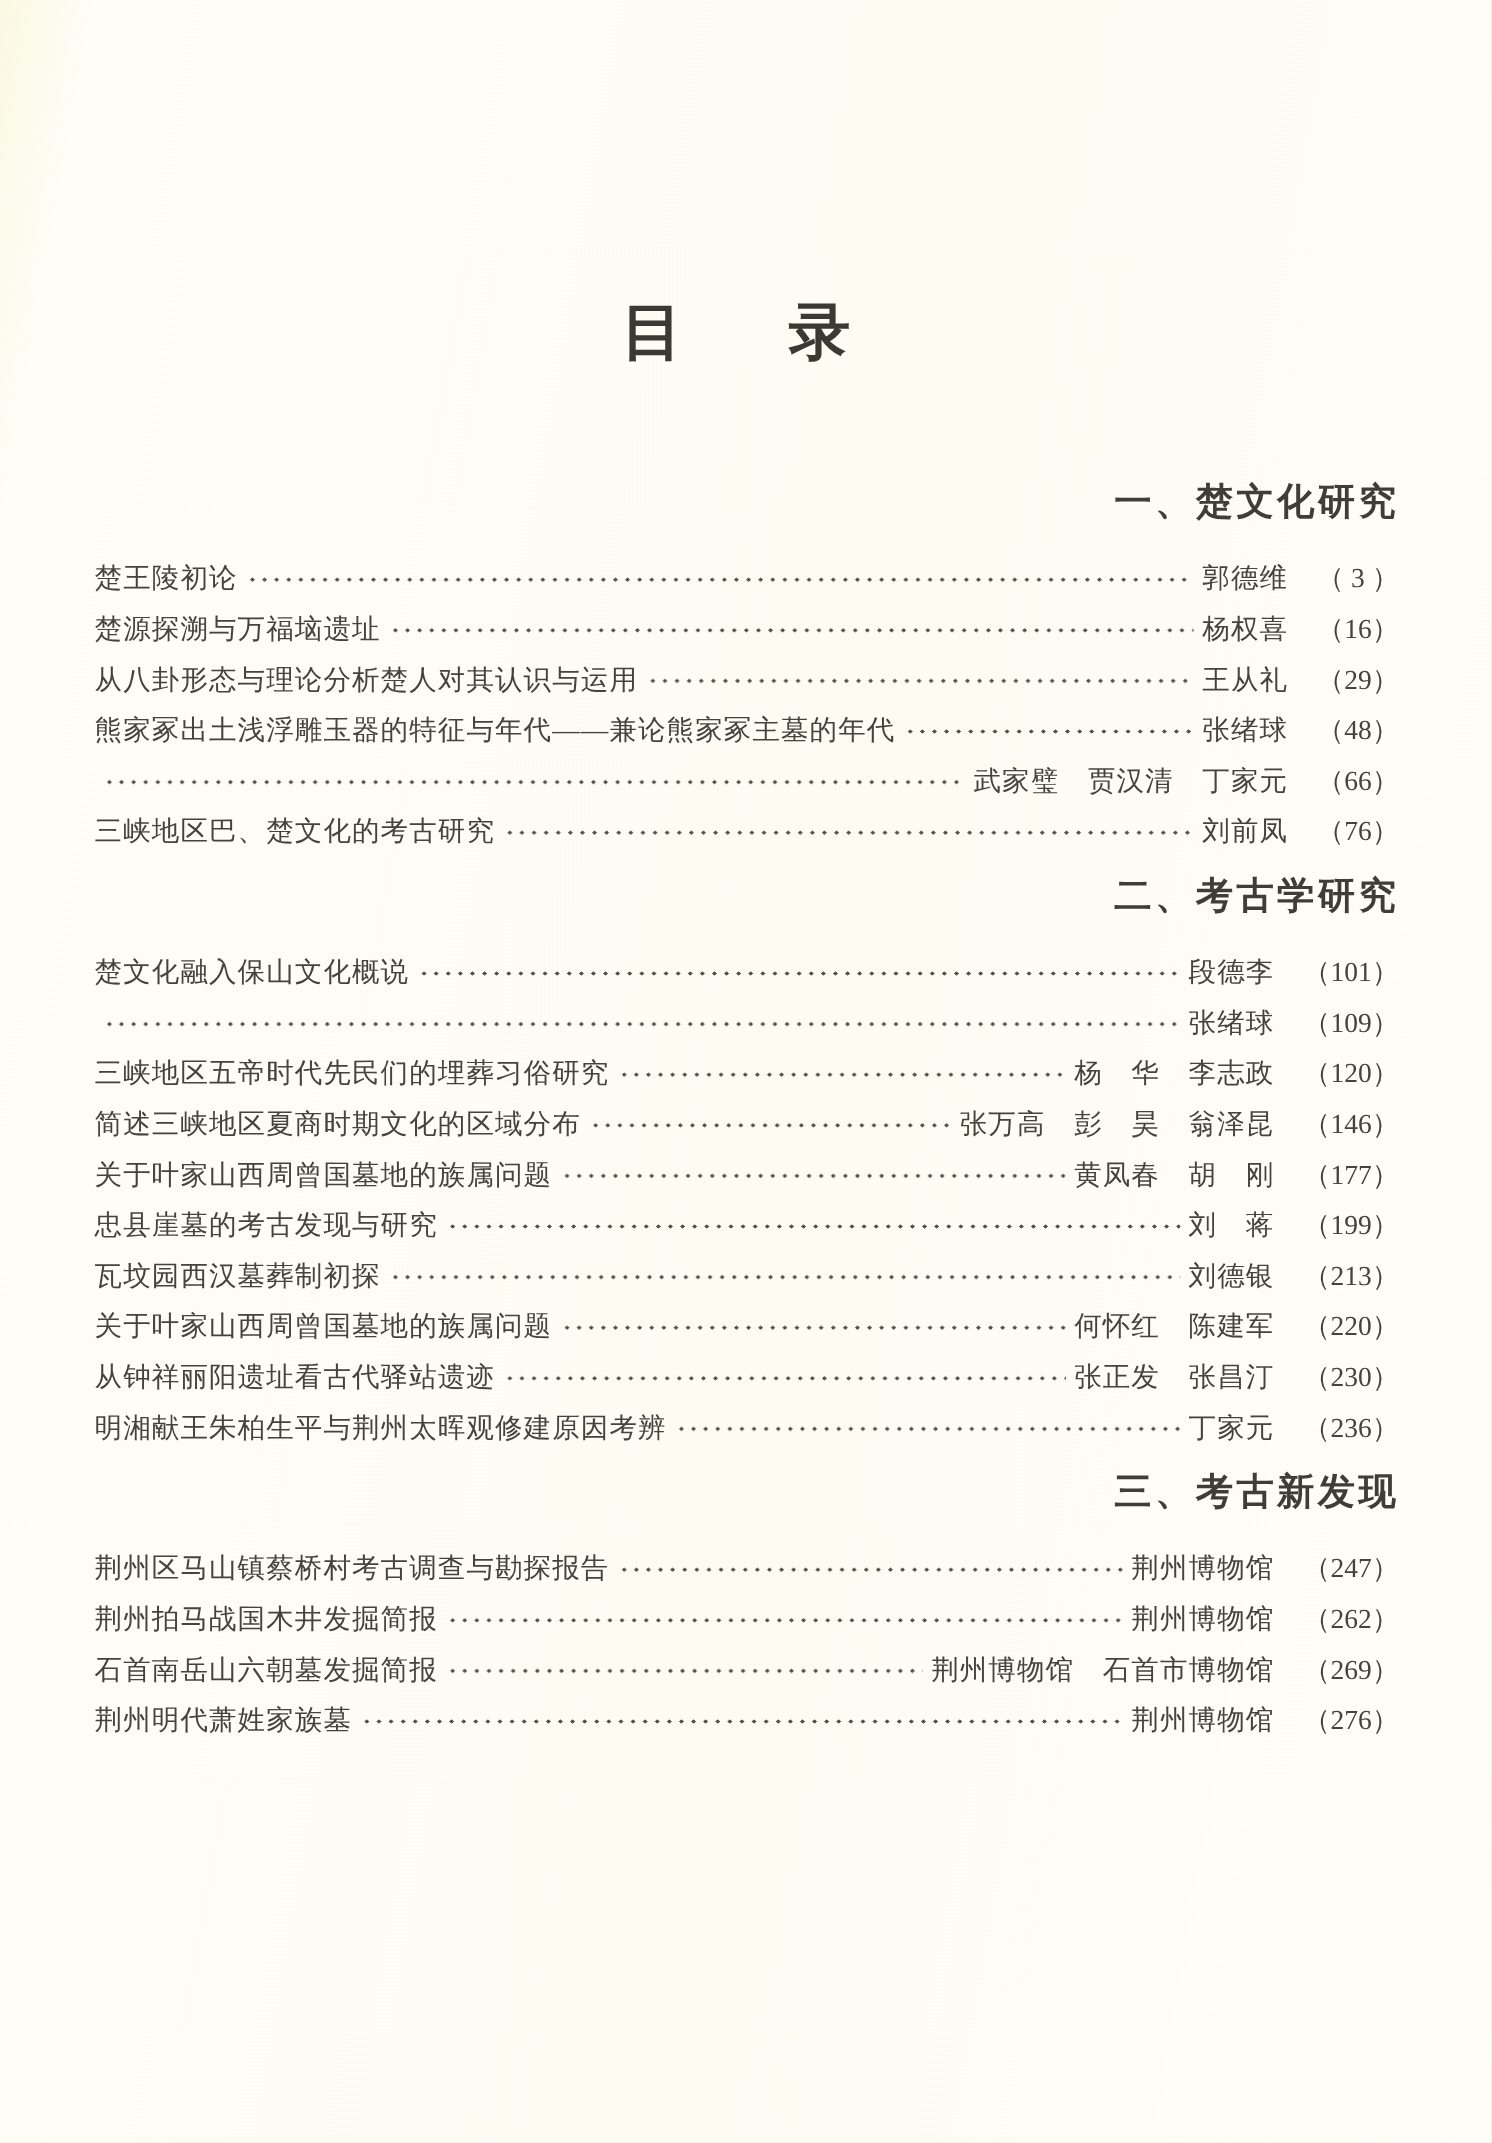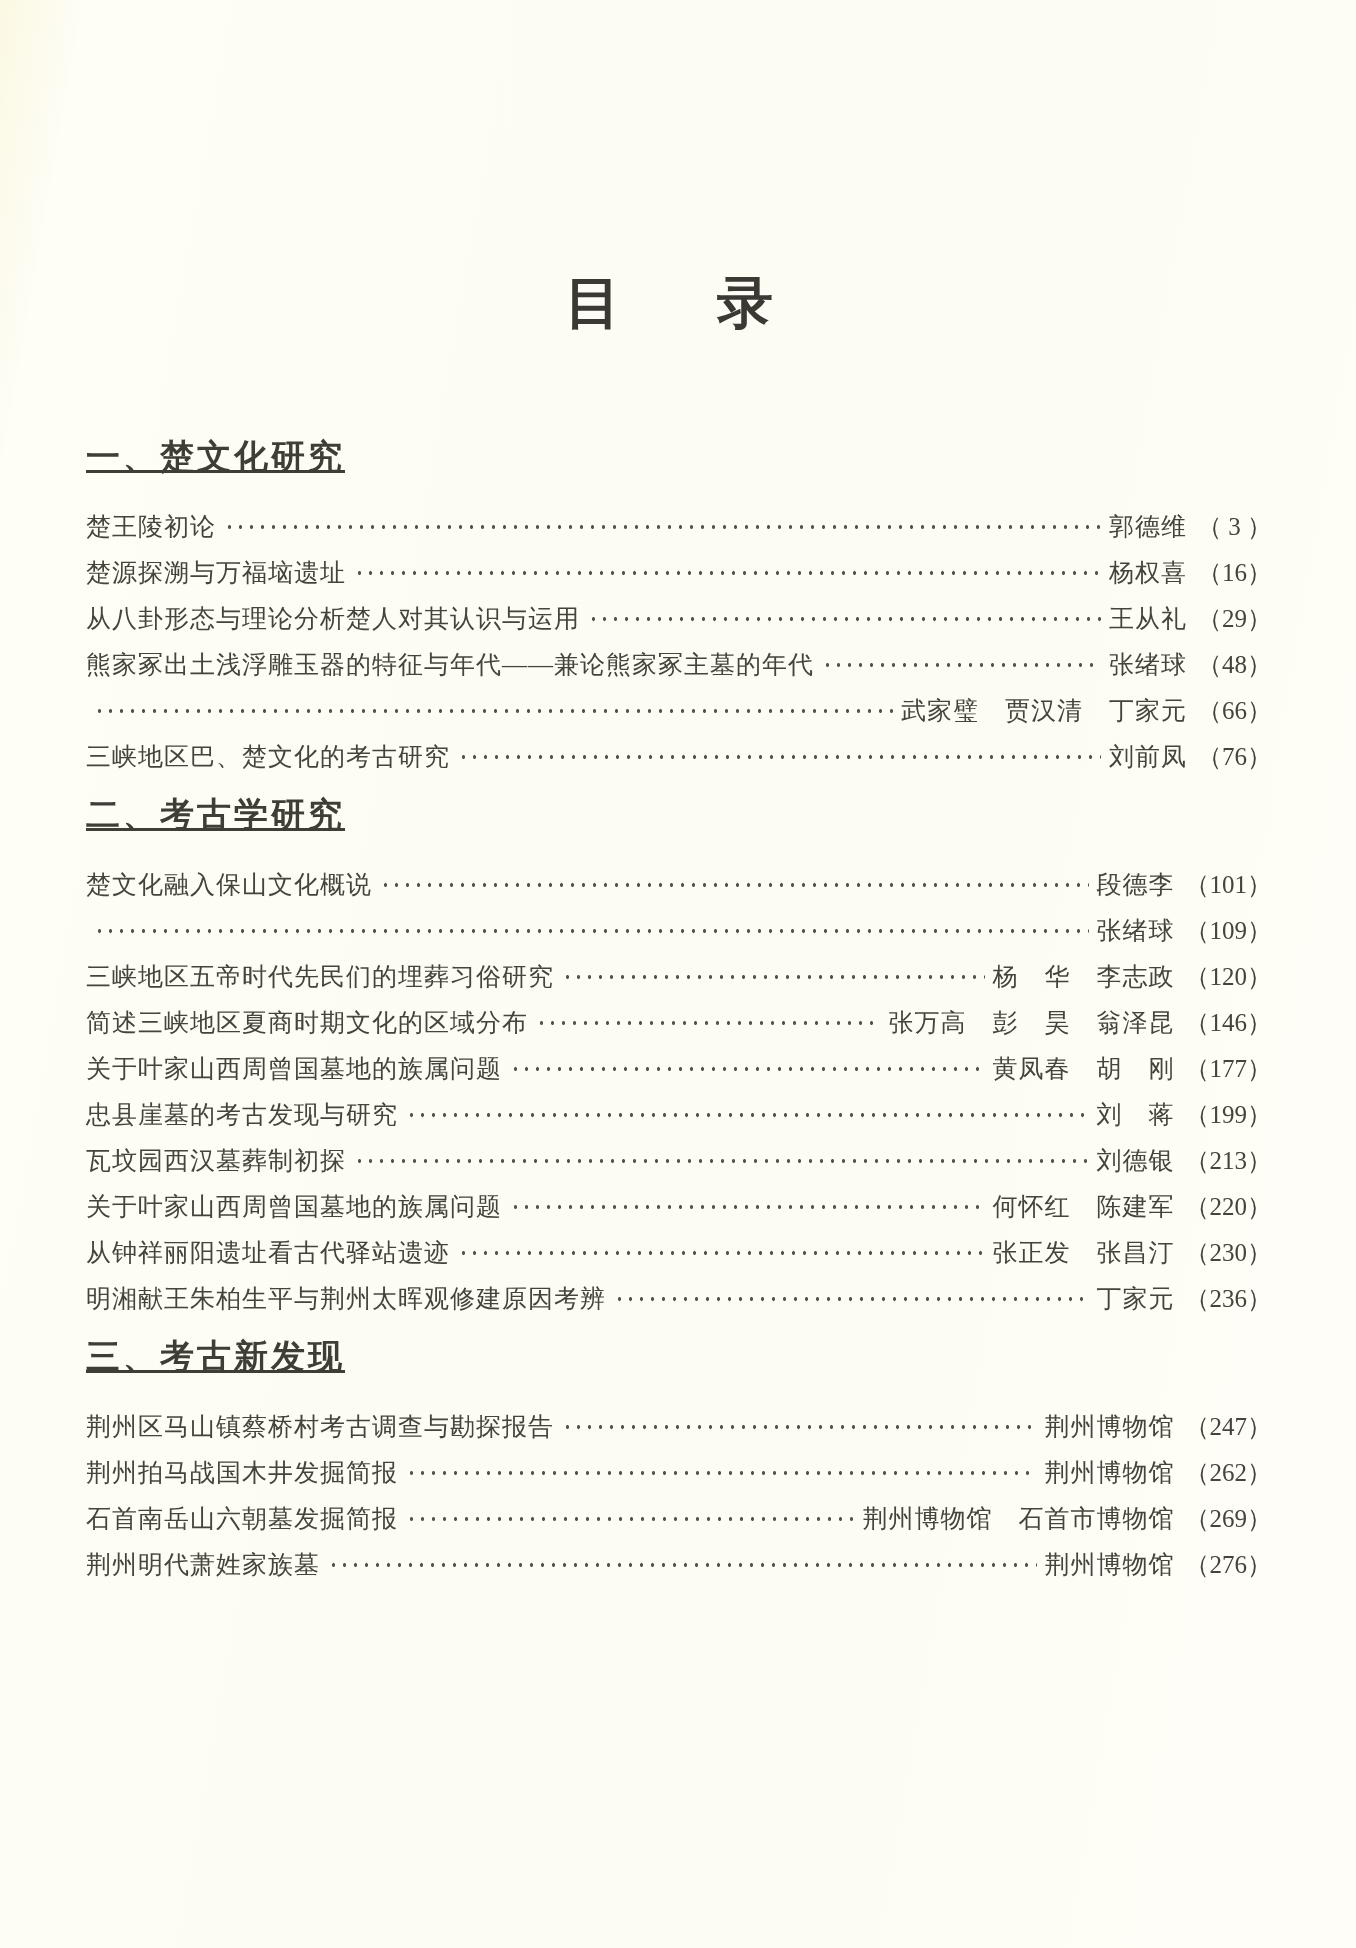--- a/index.html
+++ b/index.html
@@ -20,49 +20,48 @@
     margin: 0 0 96px 0;
     text-align: center;
     font-size: 56px;
     line-height: 70px;
     font-weight: bold;
     letter-spacing: 20px;
     color: #3a3933;
   }
   .section-heading {
     margin: 0 0 26px 0;
-    text-align: left;
+    text-align: right;
     font-family: "Liberation Sans", "DejaVu Sans", sans-serif;
     font-size: 34px;
     line-height: 44px;
     font-weight: bold;
     letter-spacing: 3px;
     color: #3e3d36;
-    text-decoration: underline;
   }
   .toc-section { margin: 0 0 12px 0; }
   .entry-row {
     display: flex;
     align-items: center;
     font-size: 25px;
     line-height: 46px;
     white-space: nowrap;
   }
   .entry-title { flex: 0 0 auto; letter-spacing: 1px; }
   .leader {
     flex: 1 1 auto;
     min-width: 14px;
     height: 46px;
     margin: 0 8px 0 6px;
     background-image: radial-gradient(circle, #55534a 1.7px, rgba(0,0,0,0) 1.9px);
     background-size: 11px 46px;
     background-position: 2px center;
     background-repeat: repeat-x;
   }
-  .entry-authors { flex: 0 0 auto; margin-right: 10px; letter-spacing: 1px; }
+  .entry-authors { flex: 0 0 auto; margin-right: 26px; letter-spacing: 1px; }
   .entry-page { flex: 0 0 auto; letter-spacing: 0; }
 </style>
 </head>
 <body>
 
 <div class="page">
   <h1 class="page-title">目　录</h1>
   <div id="sections">
       <section class="toc-section">
         <h2 class="section-heading">一、楚文化研究</h2>

